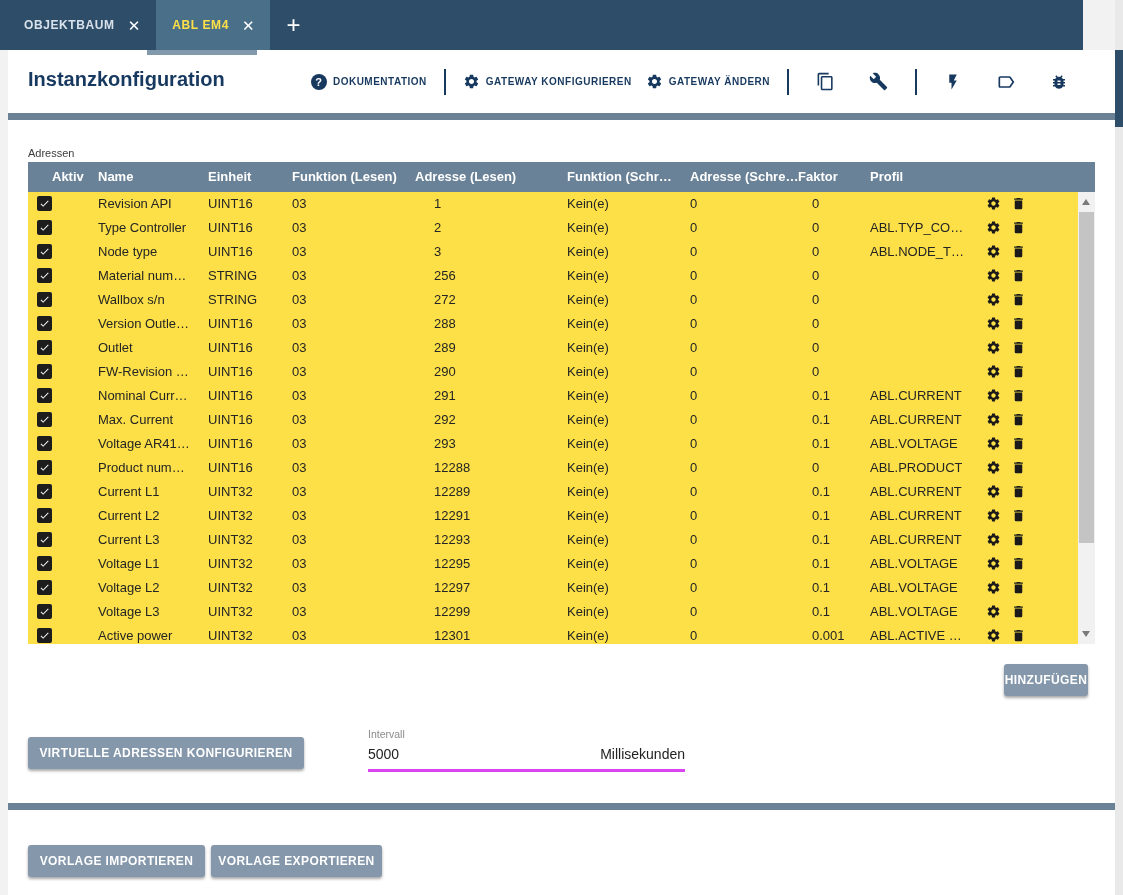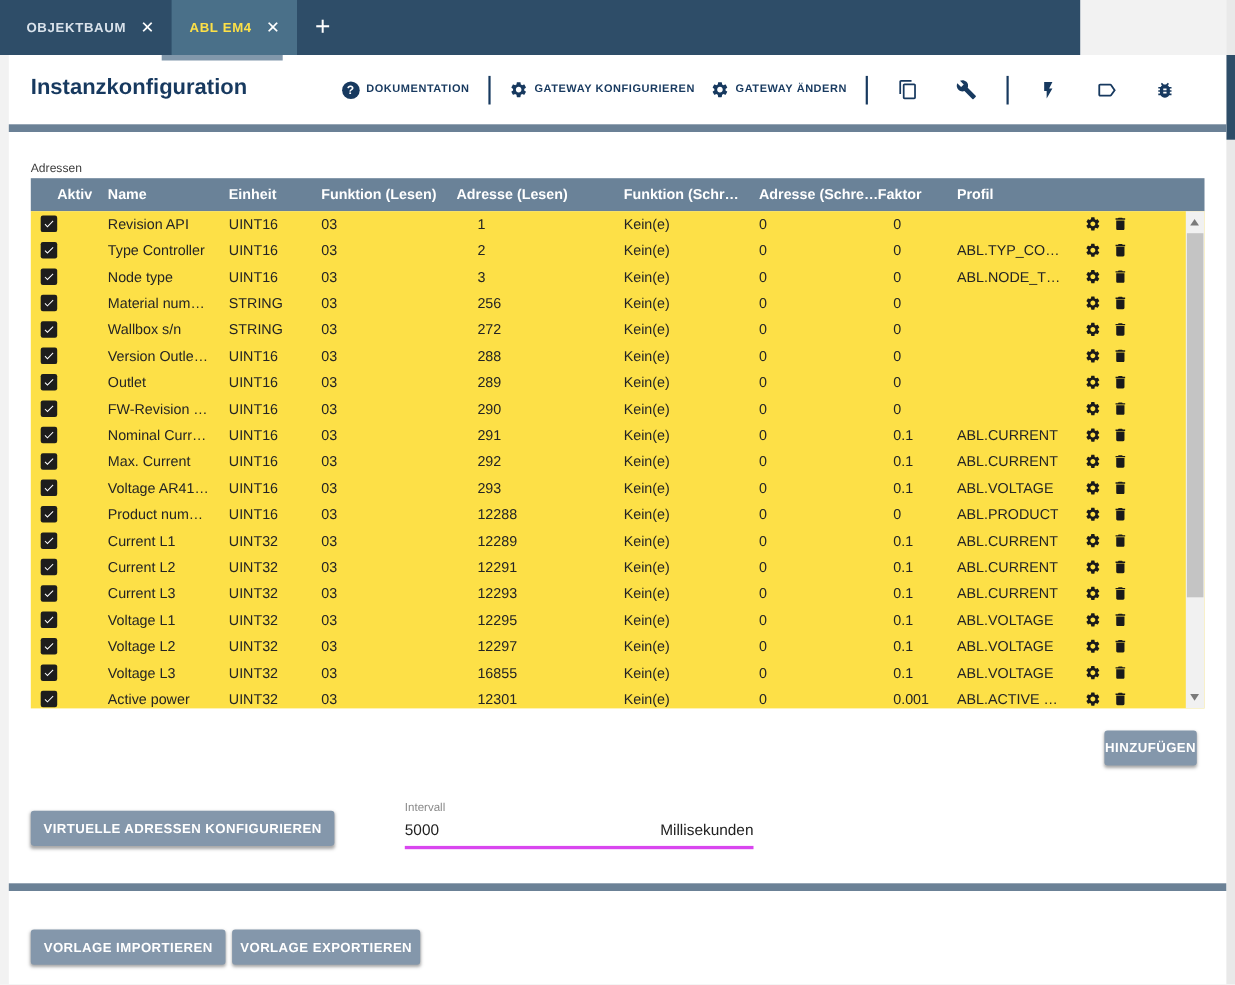--- a/index.html
+++ b/index.html
@@ -5,21 +5,21 @@
   * { margin:0; padding:0; box-sizing:border-box; }
   html,body { width:1123px; height:895px; overflow:hidden; }
   body { font-family:"Liberation Sans", sans-serif; background:#e9e9e9; }
   .screen { position:relative; width:1123px; height:895px; background:#F2F2F2; overflow:hidden; }
 
   
   .page-scroll { position:absolute; right:0; top:0; width:8px; height:895px; background:#E9E9E9; z-index:4; }
   .page-scroll .page-thumb { position:absolute; left:0; top:50px; width:8px; height:77px; background:#2E4D68; }
 
   
-  .tabbar { position:absolute; left:0; top:0; width:982px; height:50px; background:#2E4D68; display:flex; align-items:stretch; z-index:5; }
+  .tabbar { position:absolute; left:0; top:0; width:1083px; height:50px; background:#2E4D68; display:flex; align-items:stretch; z-index:5; }
   .tab { display:flex; align-items:center; gap:13px; padding:0 16px; cursor:pointer; }
   .tab:first-child { margin-left:8px; }
   .tab-label { color:#D9E2EB; font-size:12px; font-weight:bold; letter-spacing:.6px; white-space:nowrap; }
   .tab.active { background:#4A7089; }
   .tab.active .tab-label { color:#fde047; }
   .tab-close { color:#FFFFFF; font-size:15px; line-height:1; cursor:pointer; }
   .tab-add { display:flex; align-items:center; justify-content:center; width:46px; color:#FFFFFF; font-size:24px; font-weight:normal; cursor:pointer; }
   .active-strip { position:absolute; left:147px; top:50px; width:110px; height:5px; background:#8298AB; z-index:6; }
 
   
@@ -609,21 +609,21 @@
 
   <div class="tr">
     <span class="cb">
       <svg width="11" height="11" viewBox="0 0 24 24">
                 <path d="M9 16.2 4.8 12l-1.4 1.4L9 19 21 7l-1.4-1.4z" fill="#fff"></path>
               </svg>
     </span>
     <span class="cell c-name">Voltage L3</span>
     <span class="cell c-einheit">UINT32</span>
     <span class="cell c-flesen">03</span>
-    <span class="cell c-alesen">16855</span>
+    <span class="cell c-alesen">12299</span>
     <span class="cell c-fschr">Kein(e)</span>
     <span class="cell c-aschr">0</span>
     <span class="cell c-faktor">0.1</span>
     <span class="cell c-profil">ABL.VOLTAGE</span>
     <span class="row-action ra-gear">
       <svg class="svgi" width="15" height="15" viewBox="0 0 24 24">
                 <path d="M19.14,12.94c0.04-0.3,0.06-0.61,0.06-0.94c0-0.32-0.02-0.64-0.07-0.94l2.03-1.58c0.18-0.14,0.23-0.41,0.12-0.61 l-1.92-3.32c-0.12-0.22-0.37-0.29-0.59-0.22l-2.39,0.96c-0.5-0.38-1.03-0.7-1.62-0.94L14.4,2.81c-0.04-0.24-0.24-0.41-0.48-0.41 h-3.84c-0.24,0-0.43,0.17-0.47,0.41L9.25,5.35C8.66,5.59,8.12,5.92,7.63,6.29L5.24,5.33c-0.22-0.08-0.47,0-0.59,0.22L2.74,8.87 C2.62,9.08,2.66,9.34,2.86,9.48l2.03,1.58C4.84,11.36,4.8,11.69,4.8,12s0.02,0.64,0.07,0.94l-2.03,1.58 c-0.18,0.14-0.23,0.41-0.12,0.61l1.92,3.32c0.12,0.22,0.37,0.29,0.59,0.22l2.39-0.96c0.5,0.38,1.03,0.7,1.62,0.94l0.36,2.54 c0.05,0.24,0.24,0.41,0.48,0.41h3.84c0.24,0,0.44-0.17,0.47-0.41l0.36-2.54c0.59-0.24,1.13-0.56,1.62-0.94l2.39,0.96 c0.22,0.08,0.47,0,0.59-0.22l1.92-3.32c0.12-0.22,0.07-0.47-0.12-0.61L19.14,12.94z M12,15.6c-1.98,0-3.6-1.62-3.6-3.6 s1.62-3.6,3.6-3.6s3.6,1.62,3.6,3.6S13.98,15.6,12,15.6z"></path>
               </svg>
     </span>
     <span class="row-action ra-trash">

